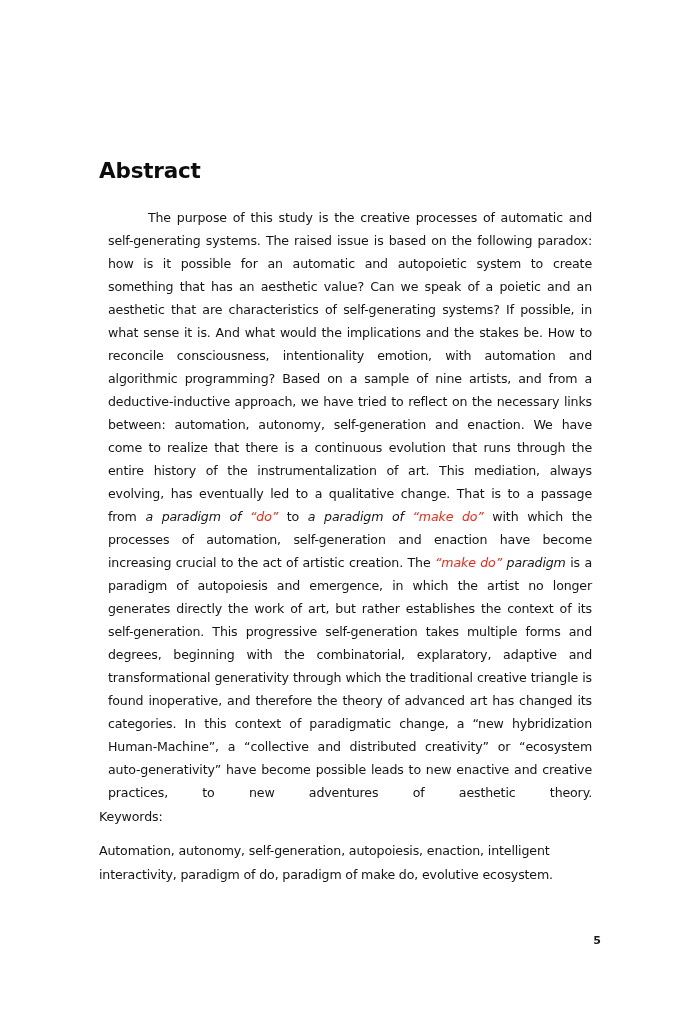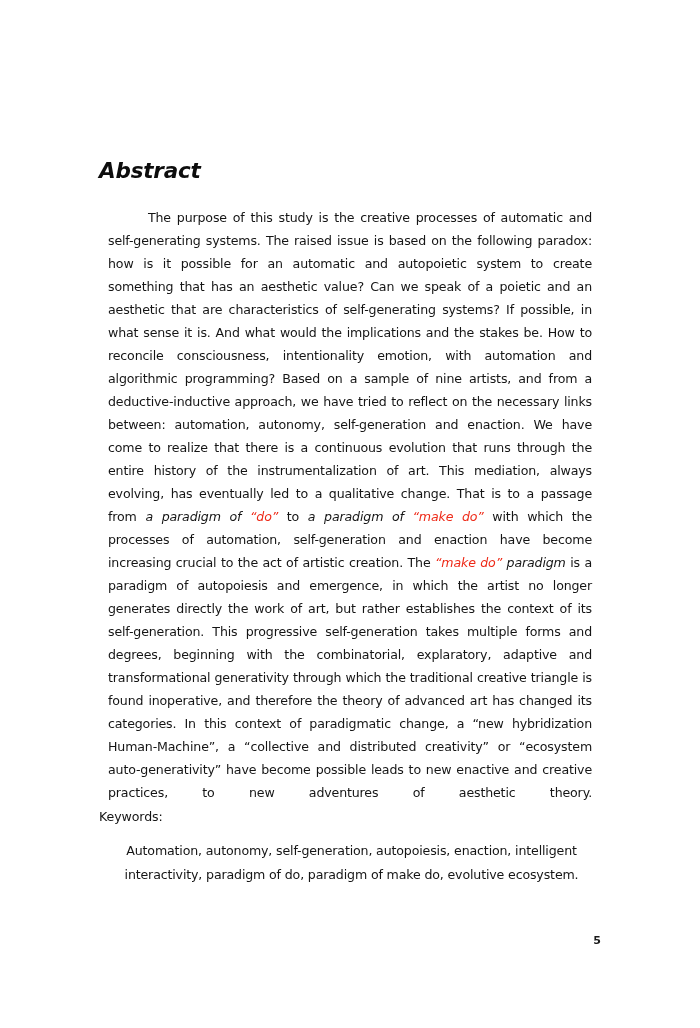--- a/index.html
+++ b/index.html
@@ -24,21 +24,20 @@
   }
 
   
   .abstract-heading {
     position: absolute;
     left: 99px;
     top: 144px;
     font-family: "DejaVu Sans", sans-serif;
     font-size: 21.5px;
     font-weight: 700;
-    font-style: italic;
     color: #0d0d0d;
     letter-spacing: -0.2px;
   }
 
   
   .body-block {
     position: absolute;
     left: 99px;
     top: 197px;
     width: 502px;
@@ -92,21 +91,21 @@
     color: #151515;
     letter-spacing: -0.1px;
   }
   .keywords-body {
     margin: 0;
     margin-top: 12px;
     font-family: "DejaVu Sans", sans-serif;
     font-size: 12.6px;
     line-height: 24px;
     color: #151515;
-    text-align: center;
+    text-align: left;
     letter-spacing: -0.15px;
   }
 
   
   .page-number {
     position: absolute;
     left: 0;
     top: 934px;
     width: 601px;
     text-align: right;

